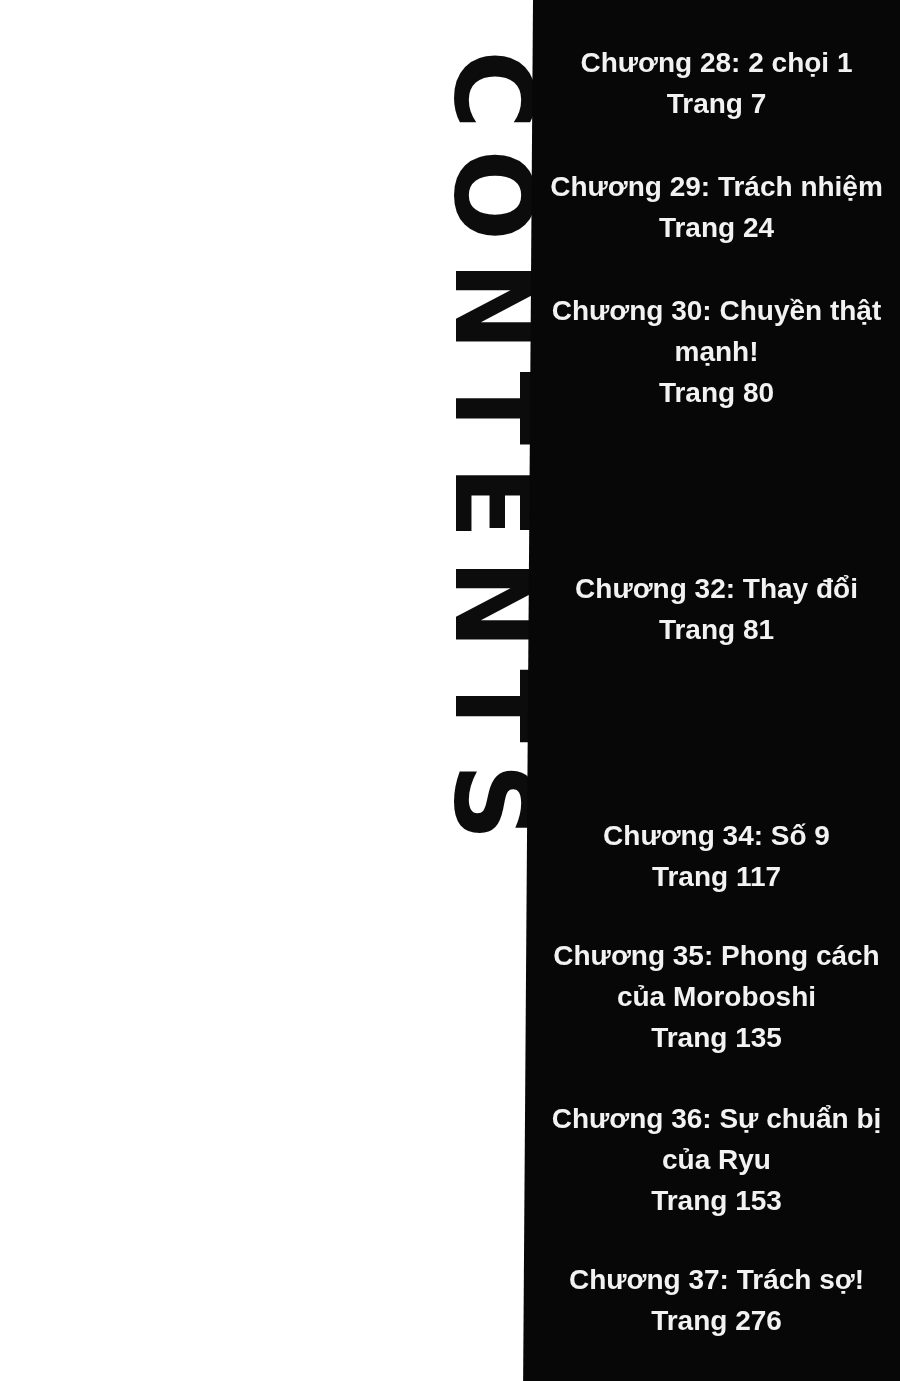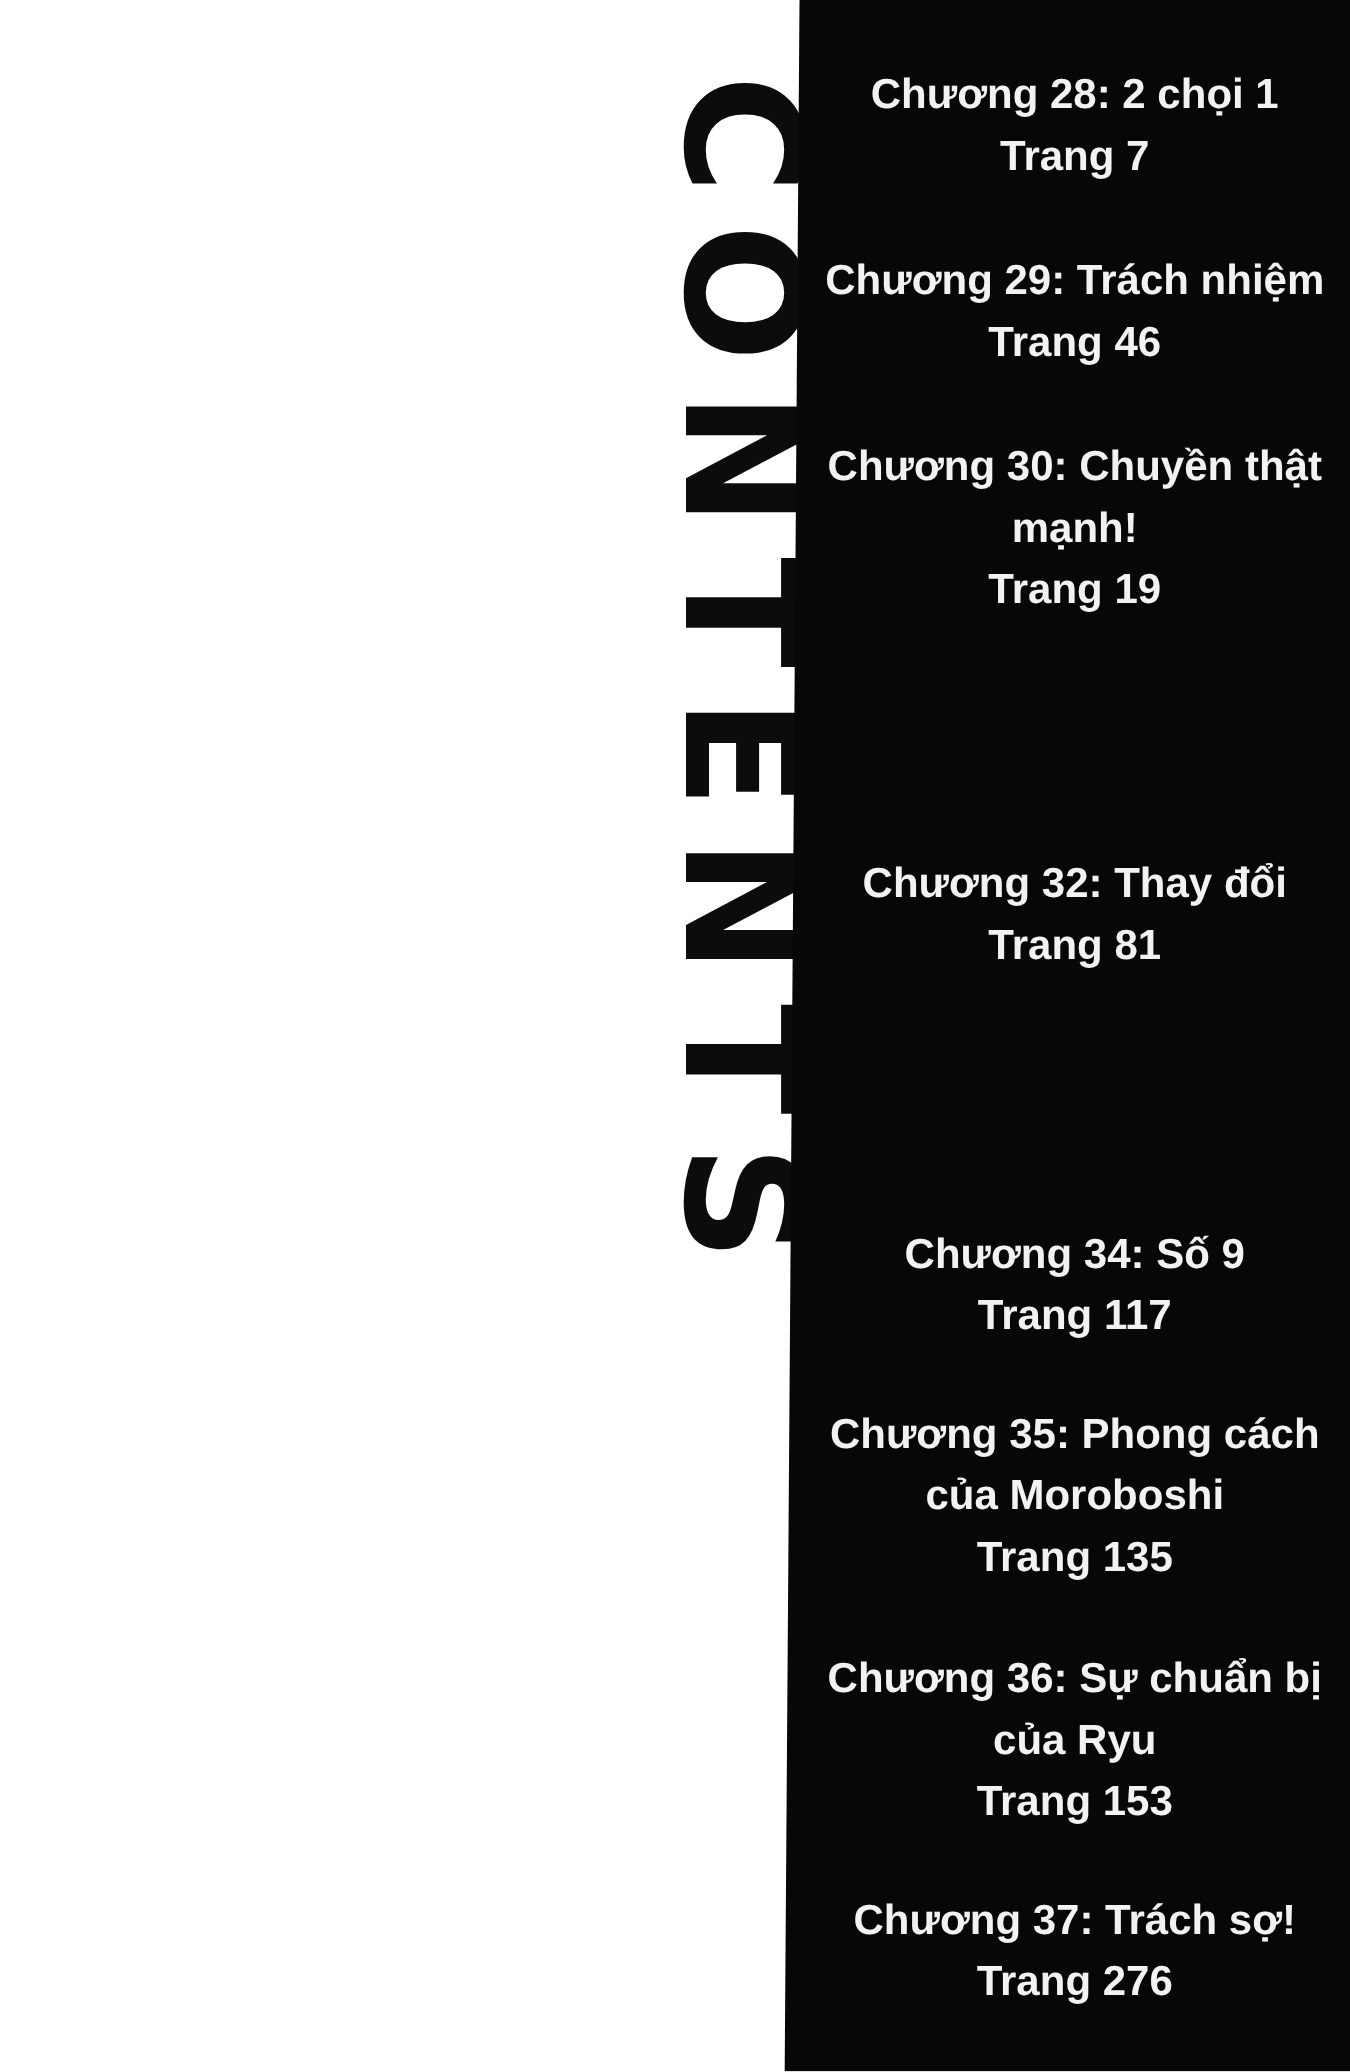--- a/index.html
+++ b/index.html
@@ -80,27 +80,27 @@
 
   <div class="chapter-list">
 
     <div class="entry" style="top:42px">
       <div class="line">Chương 28: 2 chọi 1</div>
       <div class="line">Trang 7</div>
     </div>
 
     <div class="entry" style="top:166px">
       <div class="line">Chương 29: Trách nhiệm</div>
-      <div class="line">Trang 46</div>
+      <div class="line">Trang 24</div>
     </div>
 
     <div class="entry" style="top:290px">
       <div class="line">Chương 30: Chuyền thật</div>
       <div class="line">mạnh!</div>
-      <div class="line">Trang 19</div>
+      <div class="line">Trang 80</div>
     </div>
 
 
     <div class="entry" style="top:568px">
       <div class="line">Chương 32: Thay đổi</div>
       <div class="line">Trang 81</div>
     </div>
 
     <div class="entry" style="top:692px">
     </div>

